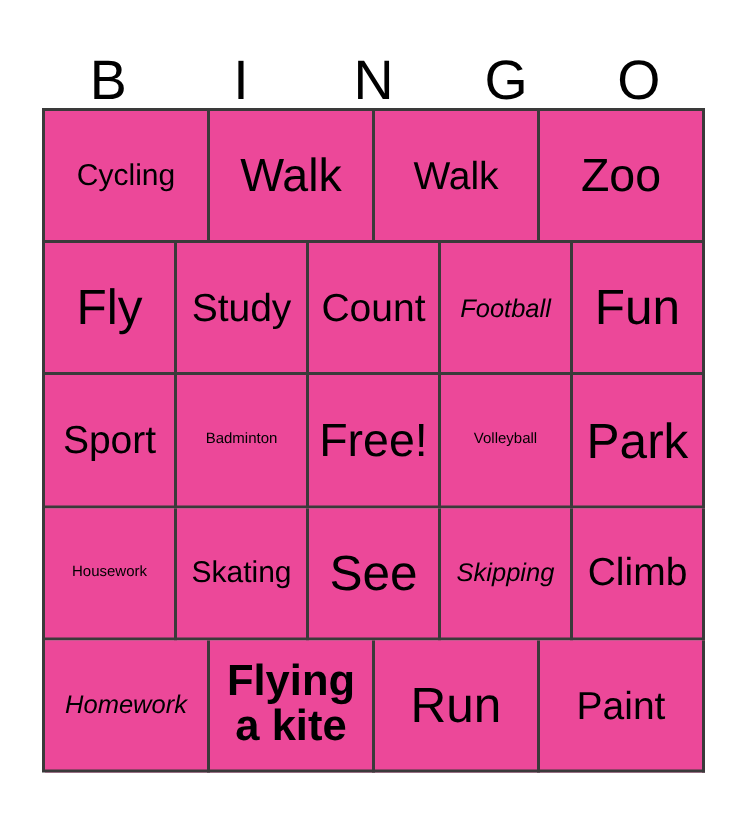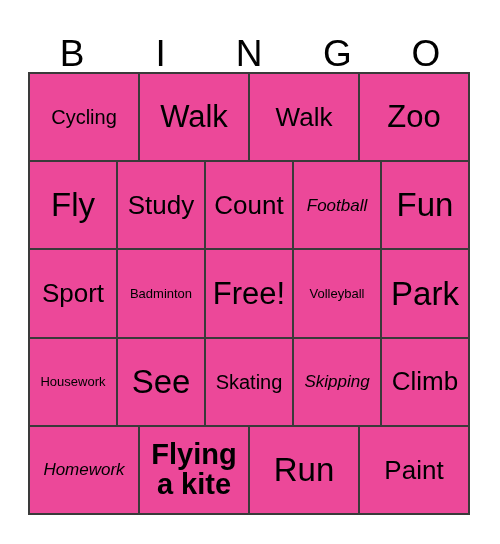--- a/index.html
+++ b/index.html
@@ -85,21 +85,21 @@
     line-height: 1.02;
     white-space: pre-line;
   }
 
   
   .sz-xl span { font-size: 33px; }
   .sz-lg span { font-size: 31px; }
   .sz-md span { font-size: 26px; }
   .sz-sm span { font-size: 20px; }
   .sz-xs span { font-size: 17px; font-style: italic; }
-  .sz-xxs span { font-size: 13px; }
+  .sz-xxs span { font-size: 10px; }
   .sz-two span { font-size: 29px; font-weight: bold; }
 </style>
 </head>
 <body>
 
 <div id="bingo-card">
 
   <div class="header-row">
     <div class="header-cell">
       <span>B</span>
@@ -168,25 +168,25 @@
       </div>
       <div class="grid-cell sz-xl">
         <span>Park</span>
       </div>
     </div>
 
     <div class="grid-row">
       <div class="grid-cell sz-xxs">
         <span>Housework</span>
       </div>
-      <div class="grid-cell sz-xl">
-        <span>See</span>
-      </div>
       <div class="grid-cell sz-sm">
         <span>Skating</span>
+      </div>
+      <div class="grid-cell sz-xl">
+        <span>See</span>
       </div>
       <div class="grid-cell sz-xs">
         <span>Skipping</span>
       </div>
       <div class="grid-cell sz-md">
         <span>Climb</span>
       </div>
     </div>
 
     <div class="grid-row">

